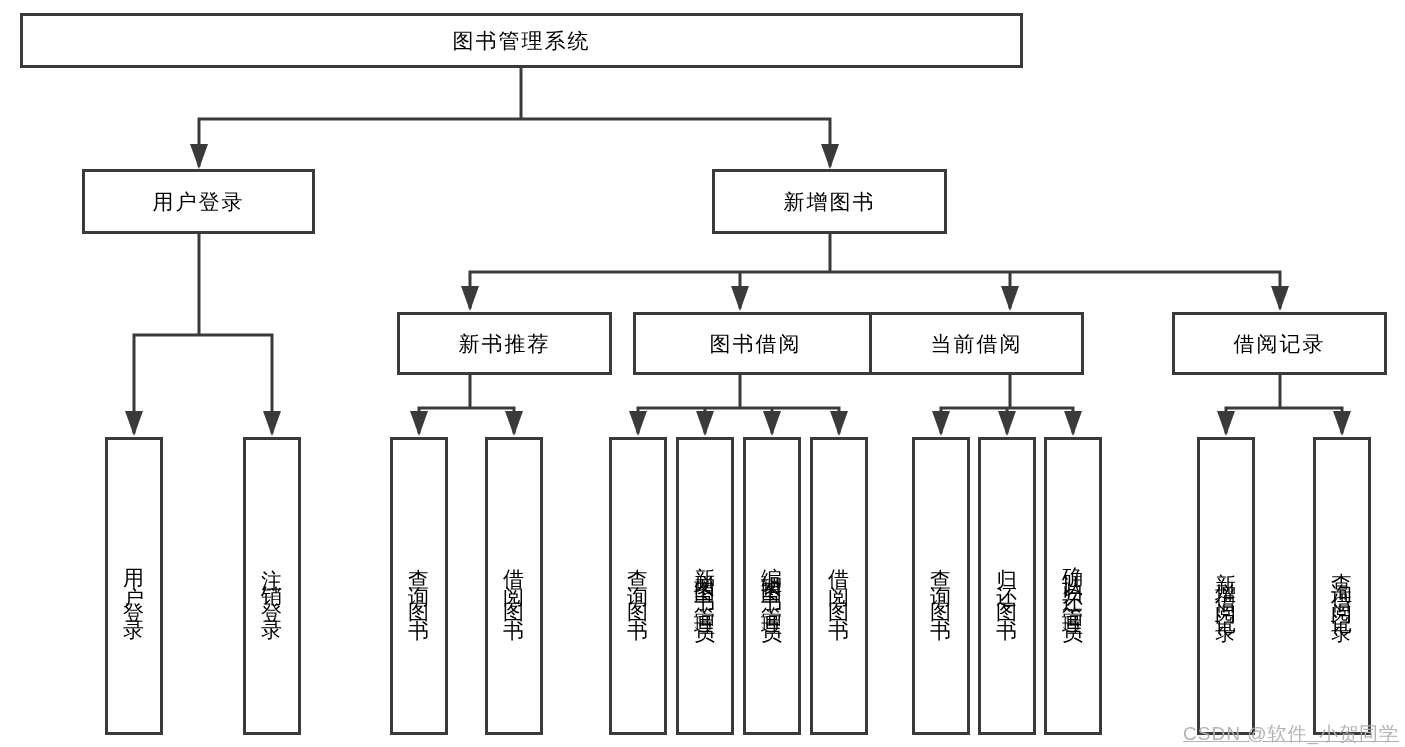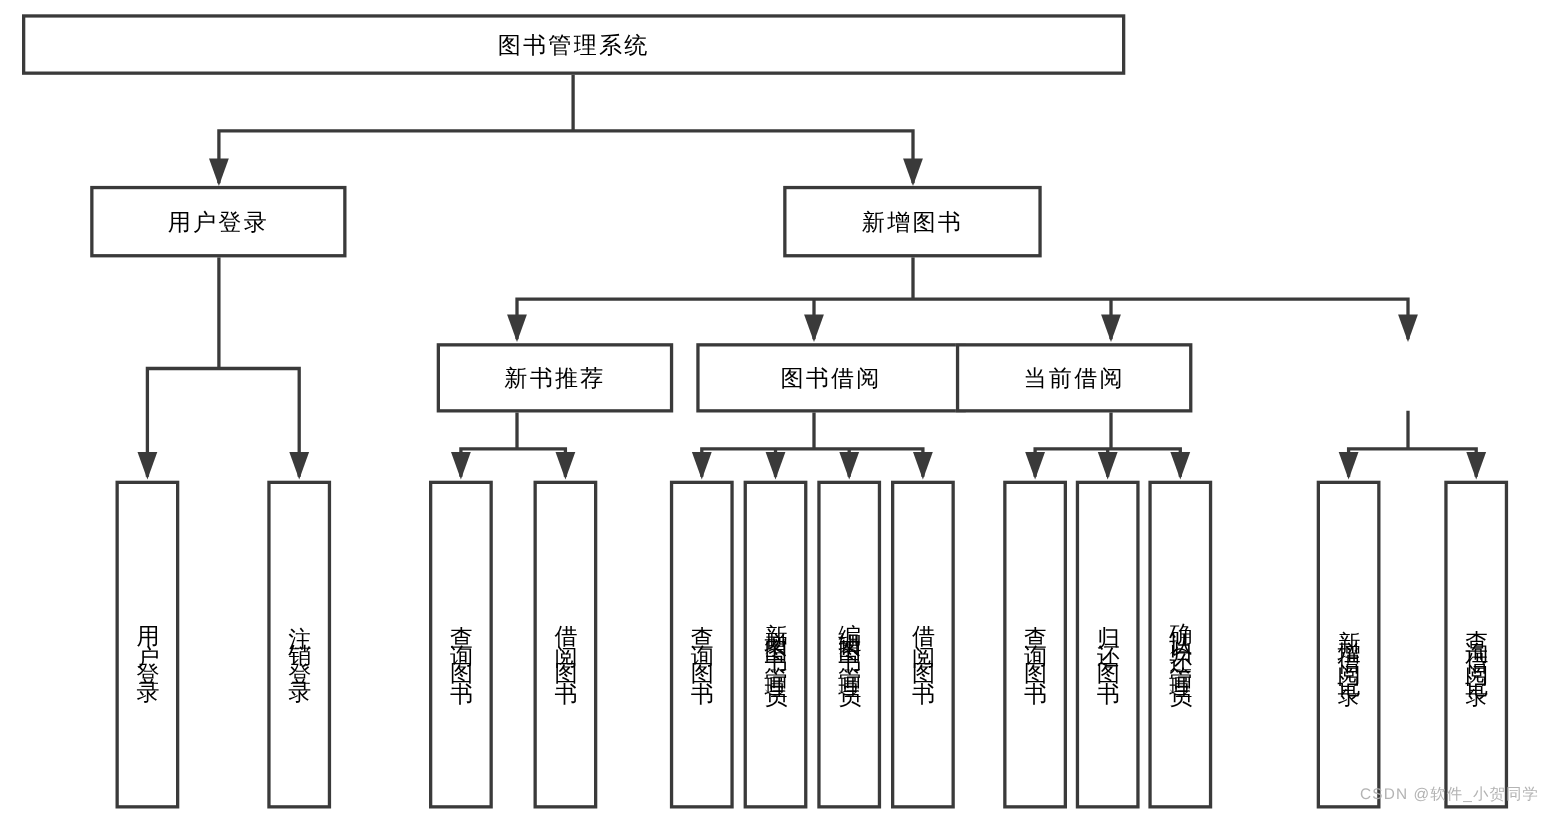--- a/index.html
+++ b/index.html
@@ -23,22 +23,22 @@
   .l3    { top:312px; height:63px; }
   .leaf {
     top:437px; width:58px; height:298px;
     writing-mode:vertical-rl; text-orientation:mixed;
     white-space:normal; line-height:1.0;
   }
   .ls4 { letter-spacing:17px; }
   .ls6 { letter-spacing:10px; }
   .ls9 { letter-spacing:8px;  }
   .watermark {
-    position:absolute; right:6px; bottom:16px; z-index:3;
-    font-size:14px; color:rgba(175,175,175,0.95); letter-spacing:1px;
+    position:absolute; right:6px; bottom:0; z-index:3;
+    font-size:19px; color:rgba(175,175,175,0.95); letter-spacing:1px;text-decoration:underline;
   }
 </style>
 </head>
 <body>
 
 <div class="canvas">
 
   <svg class="connectors" width="1405" height="747" viewBox="0 0 1405 747">
     <defs>
       <path id="ah" d="M -9 -25 L 9 -25 L 0 0 Z" fill="#3a3a3a"></path>
@@ -83,20 +83,21 @@
   </svg>
 
   <div class="node root">图书管理系统</div>
 
   <div class="node l2" style="left:82px; width:233px;">用户登录</div>
   <div class="node l2" style="left:712px; width:235px;">新增图书</div>
 
   <div class="node l3" style="left:363px; width:215px;margin-left:34px;">新书推荐</div>
   <div class="node l3" style="left:633px; width:245px;">图书借阅</div>
   <div class="node l3" style="left:869px; width:215px;">当前借阅</div>
+  <div class="node l3" style="left:1172px; width:215px;">借阅记录</div>
 
   <div class="node leaf ls4" style="left:105px;">用户登录</div>
   <div class="node leaf ls4" style="left:243px;">注销登录</div>
 
   <div class="node leaf ls4" style="left:390px;">查询图书</div>
   <div class="node leaf ls4" style="left:485px;">借阅图书</div>
 
   <div class="node leaf ls4" style="left:609px;">查询图书</div>
   <div class="node leaf ls9" style="left:676px;">新增图书（管理员）</div>
   <div class="node leaf ls9" style="left:743px;">编辑图书（管理员）</div>

